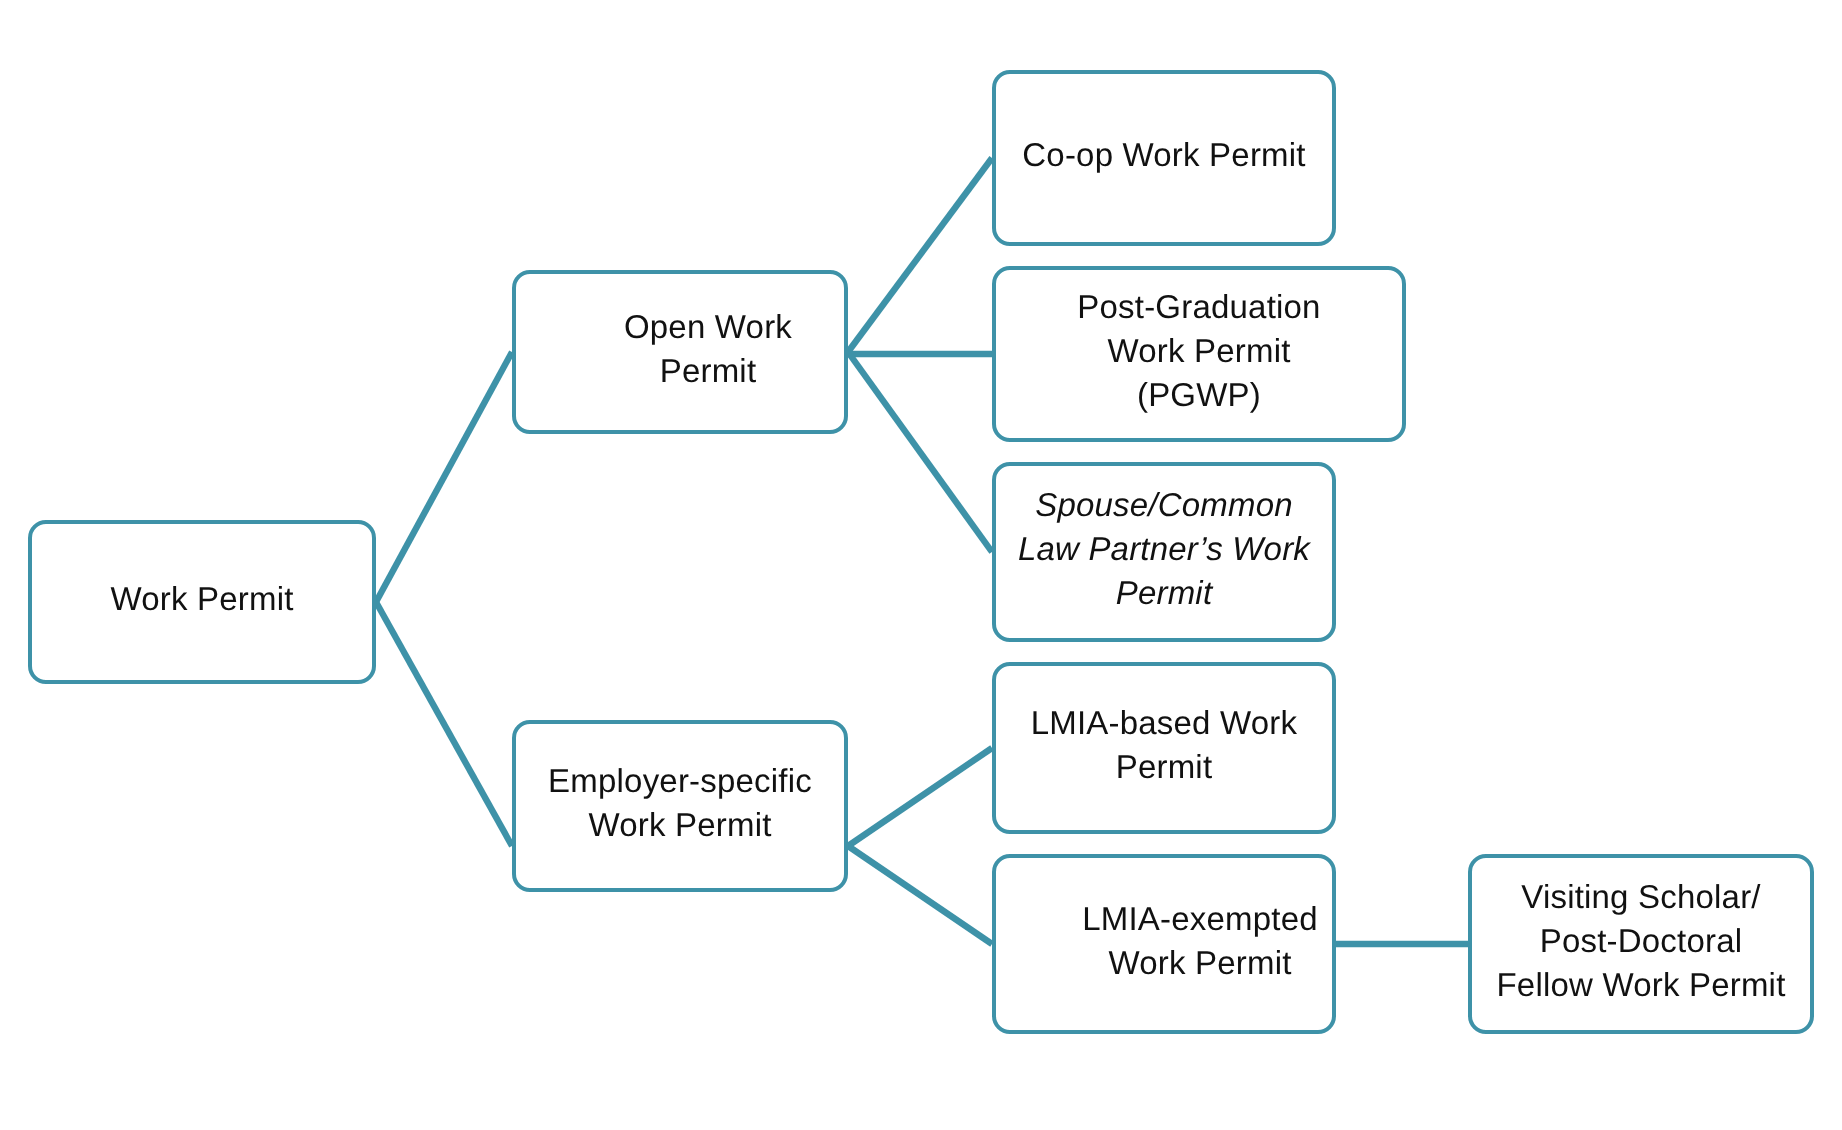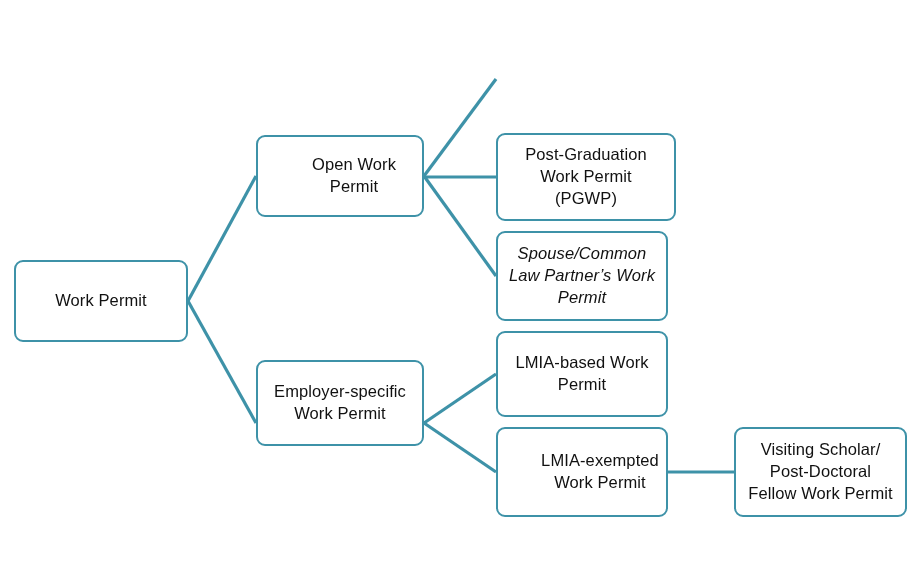--- a/index.html
+++ b/index.html
@@ -42,21 +42,21 @@
   .node .label {
     display: block;
     width: 100%;
     white-space: pre-line;
   }
   
   #node-root           { left: 14px;  top: 260px; width: 174px; height: 82px; }
   #node-open           { left: 256px; top: 135px; width: 168px; height: 82px; padding-left: 34px; }
   #node-employer       { left: 256px; top: 360px; width: 168px; height: 86px; }
   #node-coop           { left: 496px; top: 35px;  width: 172px; height: 88px; }
-  #node-pgwp           { left: 496px; top: 133px; width: 180px; height: 88px; }
+  #node-pgwp           { left: 496px; top: 133px; width: 207px; height: 88px; }
   #node-spouse         { left: 496px; top: 231px; width: 172px; height: 90px; font-style: italic; }
   #node-lmia-based     { left: 496px; top: 331px; width: 172px; height: 86px; }
   #node-lmia-exempted  { left: 496px; top: 427px; width: 172px; height: 90px; padding-left: 42px; }
   #node-visiting       { left: 734px; top: 427px; width: 173px; height: 90px; }
 </style>
 </head>
 <body>
 
 <div id="canvas">
 
@@ -79,20 +79,23 @@
 
   <div class="node" id="node-open">
     <span class="label">Open Work Permit</span>
   </div>
 
   <div class="node" id="node-employer">
     <span class="label">Employer-specific
 Work Permit</span>
   </div>
 
+  <div class="node" id="node-coop">
+    <span class="label">Co-op Work Permit</span>
+  </div>
 
   <div class="node" id="node-pgwp">
     <span class="label">Post-Graduation
 Work Permit
 (PGWP)</span>
   </div>
 
   <div class="node" id="node-spouse">
     <span class="label">Spouse/Common
 Law Partner’s Work

